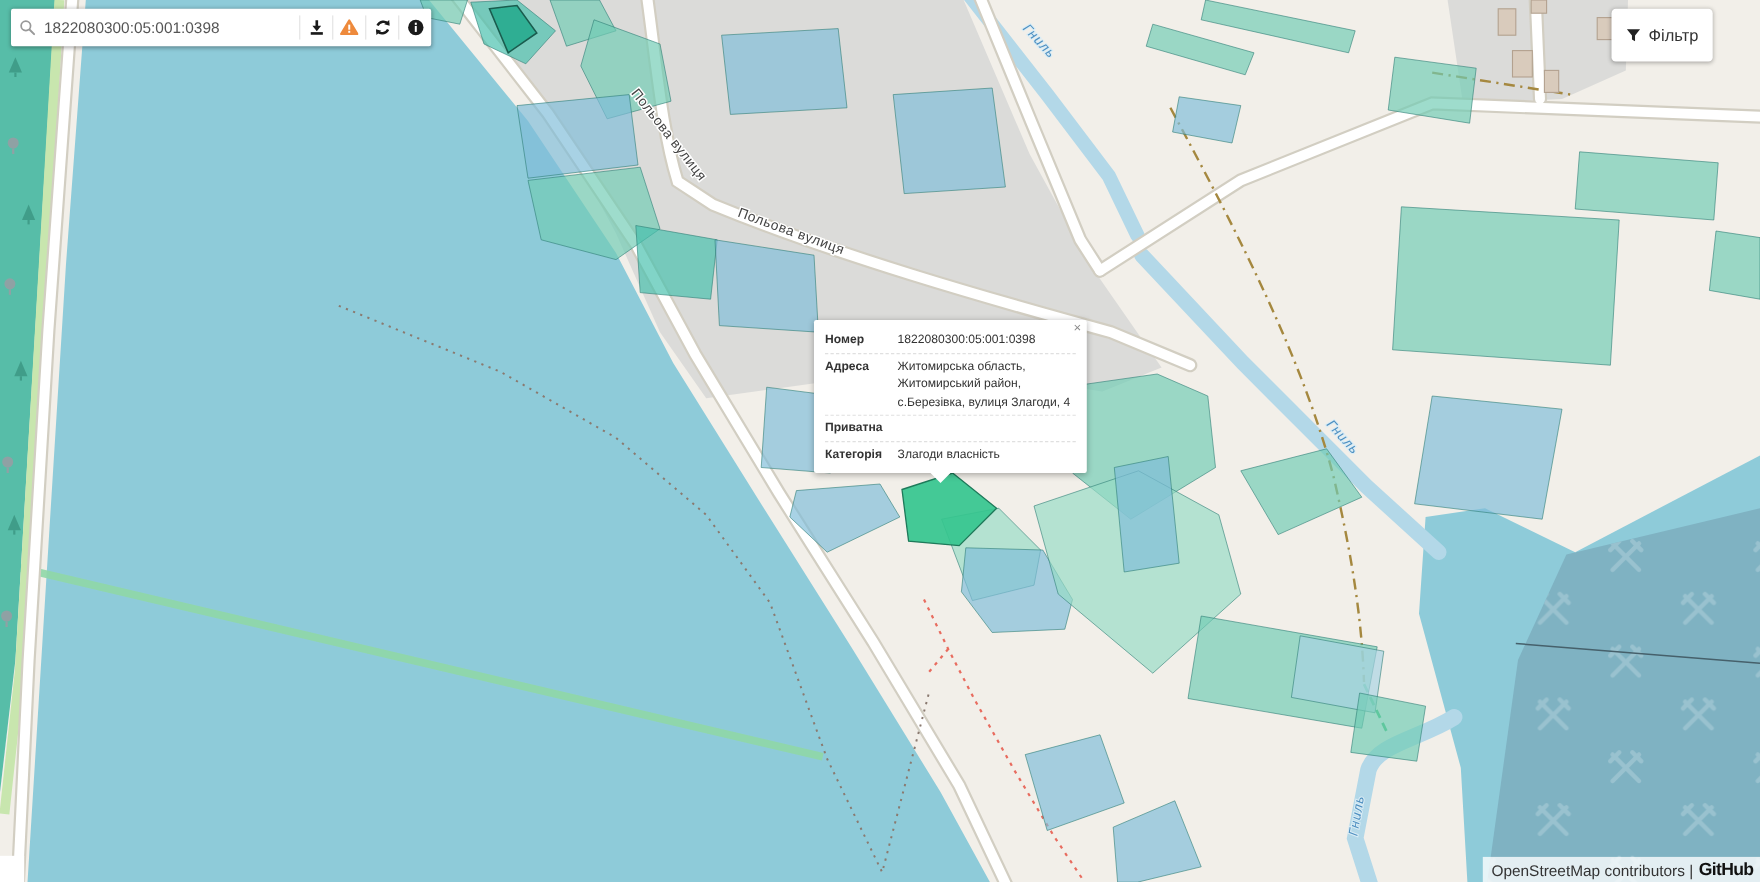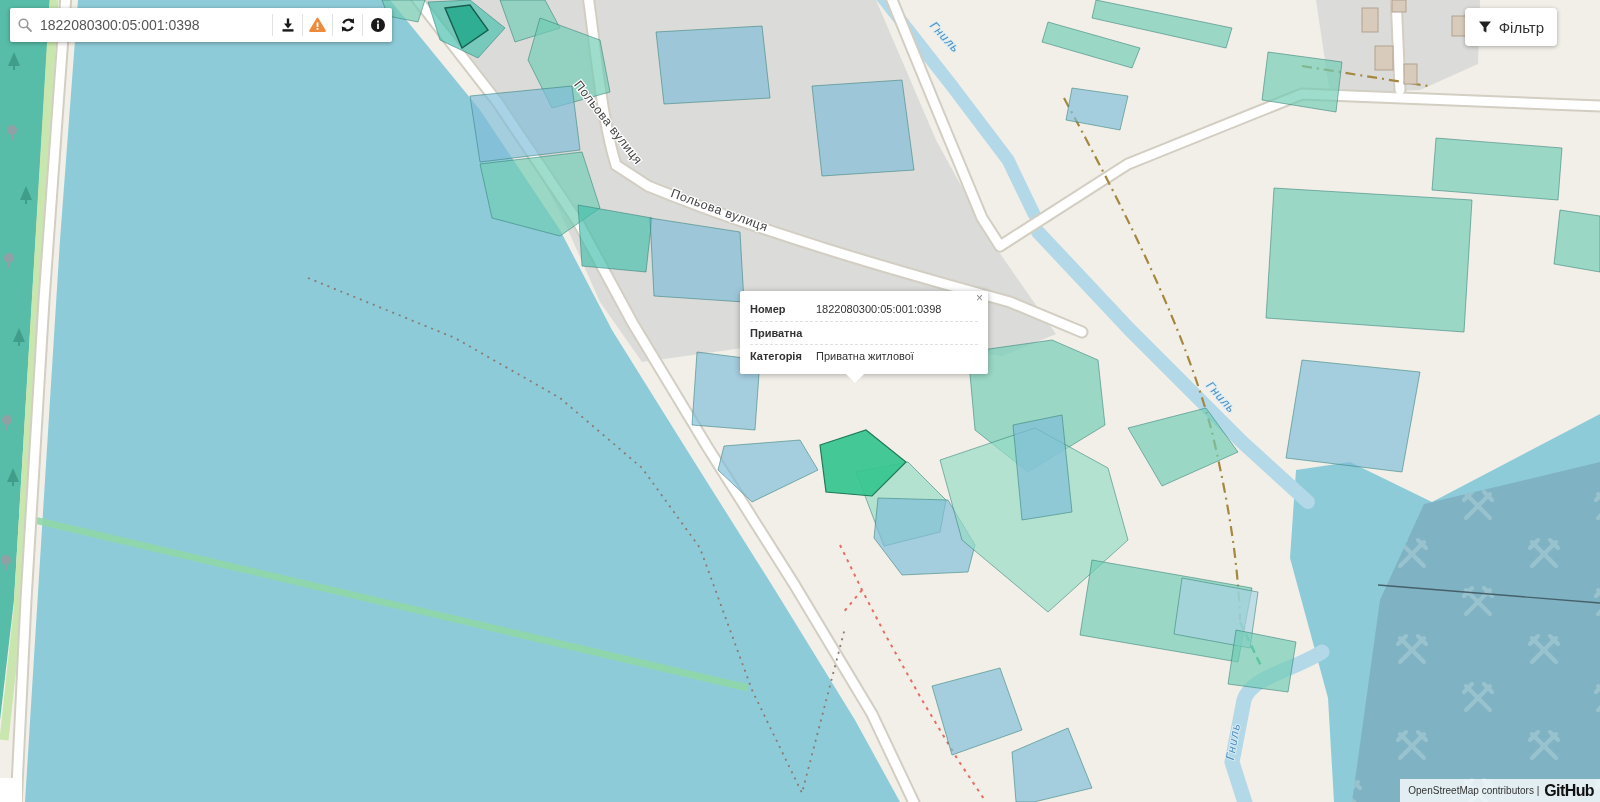--- a/index.html
+++ b/index.html
@@ -16,37 +16,37 @@
   .bldg{fill:#d9cbbc;stroke:#b3a18f;stroke-width:1;}
 
   
   .searchbar{position:absolute;left:10px;top:8px;width:382px;height:34px;background:#fff;border-radius:2px;
     box-shadow:0 1px 4px rgba(0,0,0,.35);display:flex;align-items:center;z-index:30;}
   .searchbar input{border:none;outline:none;flex:1;font-size:14px;color:#555;font-family:"Liberation Sans",sans-serif;background:transparent;padding:0;}
   .sicon{width:30px;display:flex;align-items:center;justify-content:center;flex-shrink:0;}
   .tbtn{width:29px;height:22px;display:flex;align-items:center;justify-content:center;border-left:1px solid #e2e2e2;cursor:pointer;flex-shrink:0;}
 
   
-  .filterbtn{position:absolute;top:8px;right:43px;height:38px;background:#fff;border-radius:4px;box-shadow:0 1px 4px rgba(0,0,0,.3);
+  .filterbtn{position:absolute;top:8px;right:43px;height:48px;background:#fff;border-radius:4px;box-shadow:0 1px 4px rgba(0,0,0,.3);
     display:flex;align-items:center;gap:7px;padding:0 13px;font-size:15px;color:#333;cursor:pointer;z-index:30;}
 
   
   .popup{position:absolute;left:740px;top:291px;width:228px;background:#fff;border-radius:2px;
     box-shadow:0 1px 6px rgba(0,0,0,.3);padding:7px 10px 6px 10px;z-index:25;font-size:11px;color:#333;line-height:1.5;}
   .popup:after{content:'';position:absolute;bottom:-9px;left:105px;width:0;height:0;border:10px solid transparent;border-top:10px solid #fff;border-bottom:0;}
   .p-row{display:flex;padding:3px 0;border-bottom:1px dashed #e0e0e0;}
   .p-row:last-child{border-bottom:none;}
   .p-label{width:66px;font-weight:bold;flex-shrink:0;}
   .p-val{flex:1;}
   .p-close{position:absolute;top:1px;right:5px;font-size:12px;color:#888;cursor:pointer;line-height:12px;}
 
   
   .attrib{position:absolute;right:0;bottom:0;height:23px;background:rgba(255,255,255,.78);display:flex;align-items:center;
     padding:0 6px 0 8px;gap:5px;z-index:20;}
-  .attrib .osm{font-size:10px;color:#333;}
+  .attrib .osm{font-size:14px;color:#333;}
   .attrib .gh{font-size:16px;font-weight:bold;color:#111;letter-spacing:-.6px;}
 
   .corner-notch{position:absolute;left:0;bottom:0;width:22px;height:24px;background:#fff;z-index:5;}
 </style>
 </head>
 <body>
 
 <div class="stage">
 
   <svg width="1600" height="802" viewBox="0 0 1600 802" style="position:absolute;left:0;top:0;">
@@ -261,25 +261,29 @@
     <span>Фільтр</span>
   </div>
 
   <div class="popup">
     <span class="p-close">×</span>
     <div class="p-row">
       <span class="p-label">Номер</span>
       <span class="p-val">1822080300:05:001:0398</span>
     </div>
     <div class="p-row">
+      <span class="p-label">Адреса</span>
+      <span class="p-val">Житомирська область, Житомирський район, с.Березівка, вулиця Злагоди, 4</span>
+    </div>
+    <div class="p-row">
       <span class="p-label">Приватна</span>
     </div>
     <div class="p-row">
       <span class="p-label">Категорія</span>
-      <span class="p-val">Приватна житлової</span>
+      <span class="p-val">Злагоди власність</span>
     </div>
   </div>
 
   <div class="attrib">
     <span class="osm">OpenStreetMap contributors |</span>
     <span class="gh">GitHub</span>
   </div>
 
   <div class="corner-notch"></div>
 </div>

